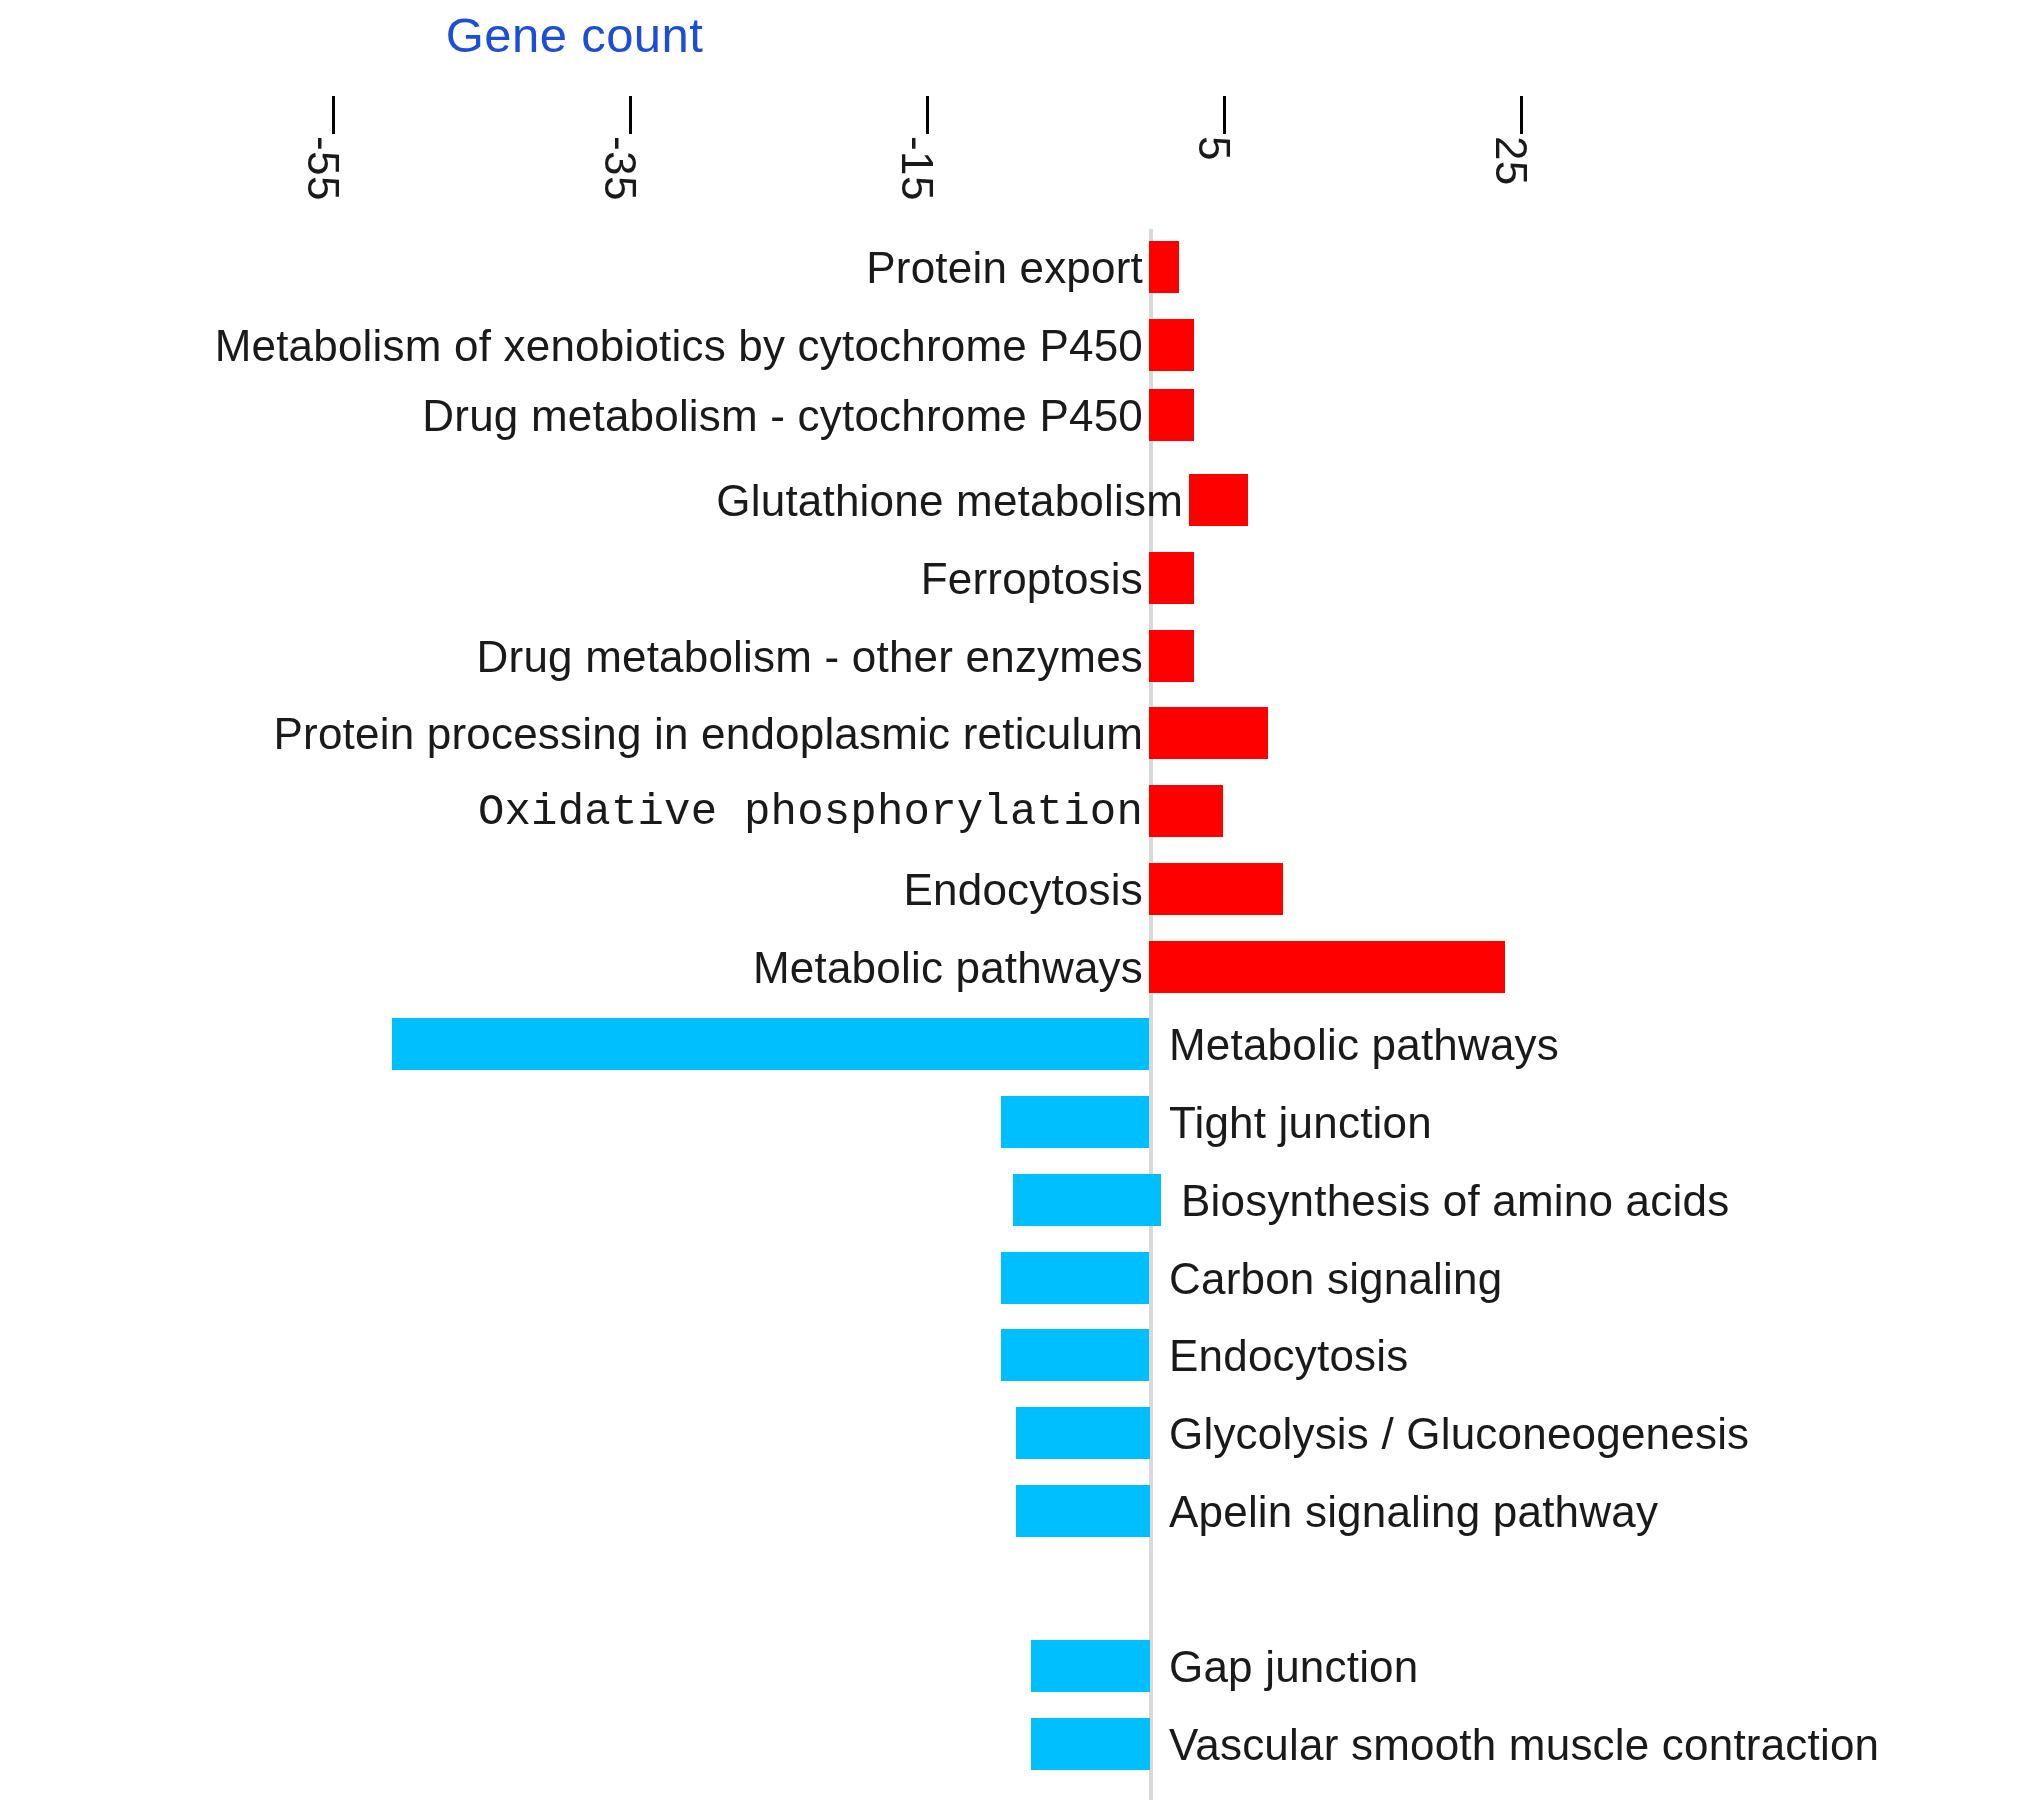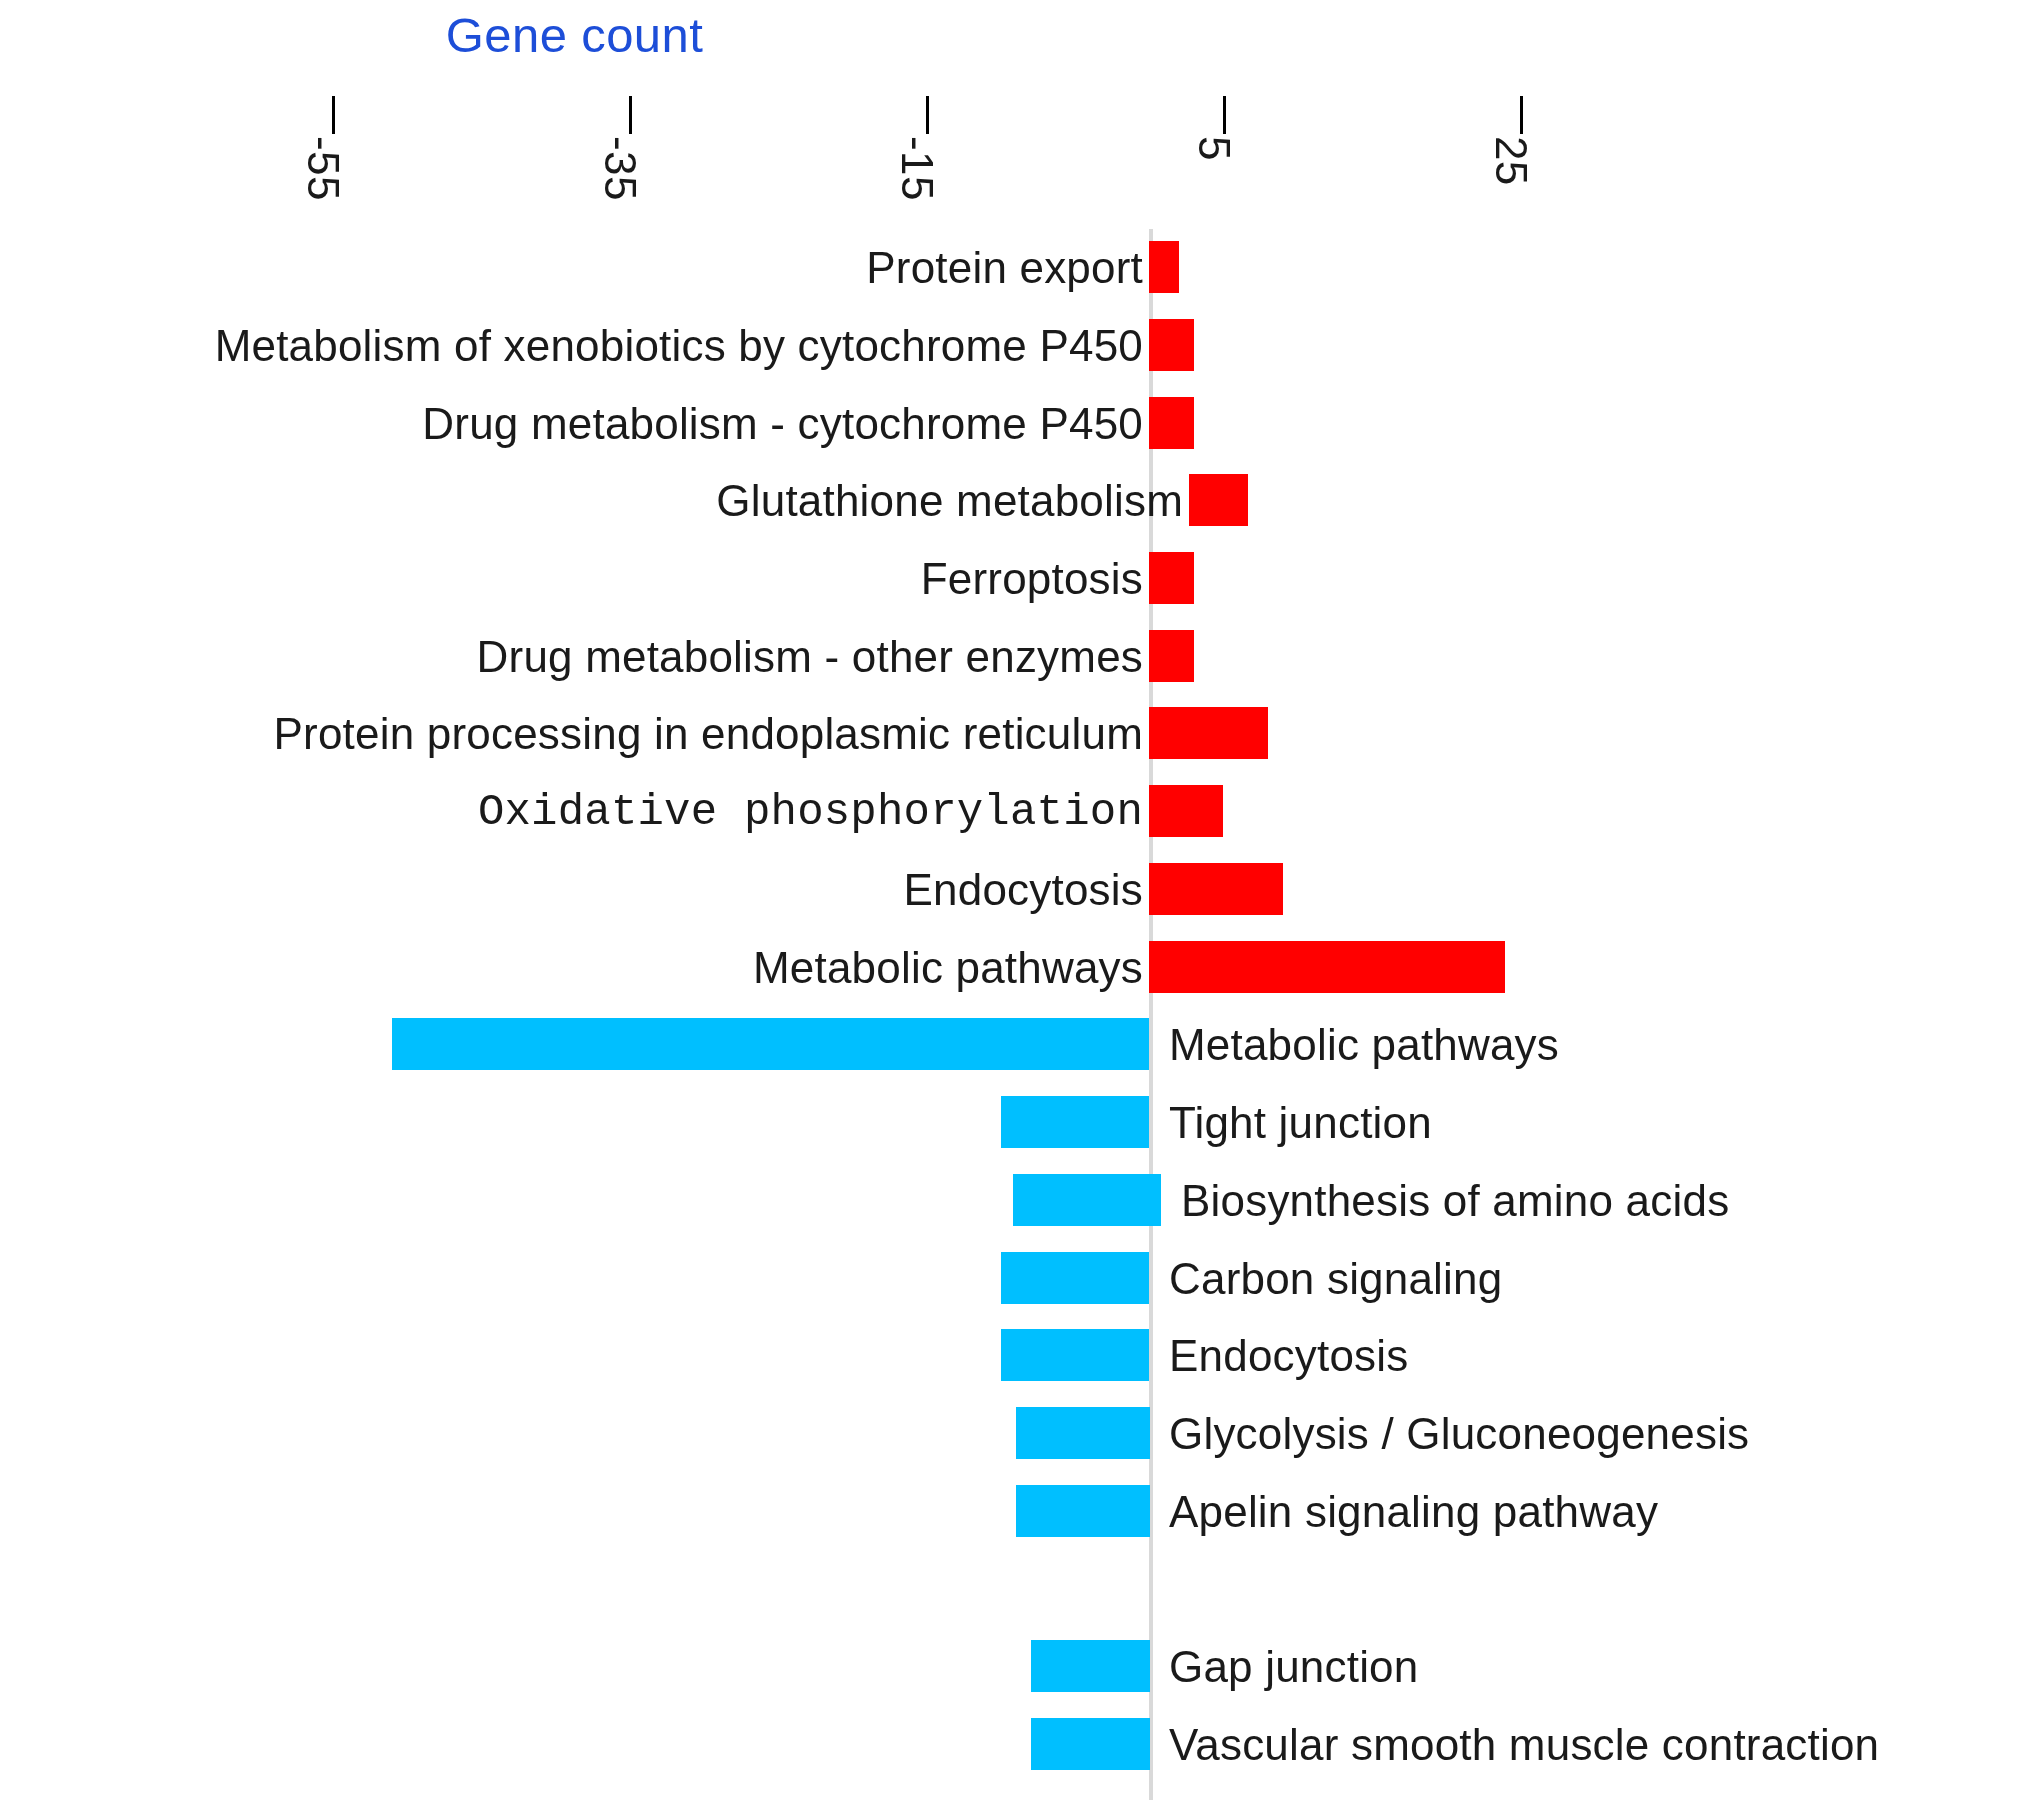--- a/index.html
+++ b/index.html
@@ -134,21 +134,21 @@
   <div class="plot-area" id="plot-area">
     <div class="zero-axis-line"></div>
   <div class="bar-row" style="top: 0px;">
         <div class="bar-rect red" title="Protein export: 2" style="width: 30px; left: 1149px;"></div>
         <div class="bar-label left-of-axis">Protein export</div>
       </div>
       <div class="bar-row" style="top: 78px;">
         <div class="bar-rect red" title="Metabolism of xenobiotics by cytochrome P450: 3" style="width: 45px; left: 1149px;"></div>
         <div class="bar-label left-of-axis">Metabolism of xenobiotics by cytochrome P450</div>
       </div>
-      <div class="bar-row" style="top: 156px;">
+      <div class="bar-row" style="top: 148px;">
         <div class="bar-rect red" title="Drug metabolism - cytochrome P450: 3" style="width: 45px; left: 1149px;"></div>
         <div class="bar-label left-of-axis">Drug metabolism - cytochrome P450</div>
       </div>
       <div class="bar-row" style="top: 233px; margin-left: 40px;">
         <div class="bar-rect red" title="Glutathione metabolism: 4" style="width: 59px; left: 1149px;"></div>
         <div class="bar-label left-of-axis">Glutathione metabolism</div>
       </div>
       <div class="bar-row" style="top: 311px;">
         <div class="bar-rect red" title="Ferroptosis: 3" style="width: 45px; left: 1149px;"></div>
         <div class="bar-label left-of-axis">Ferroptosis</div>

